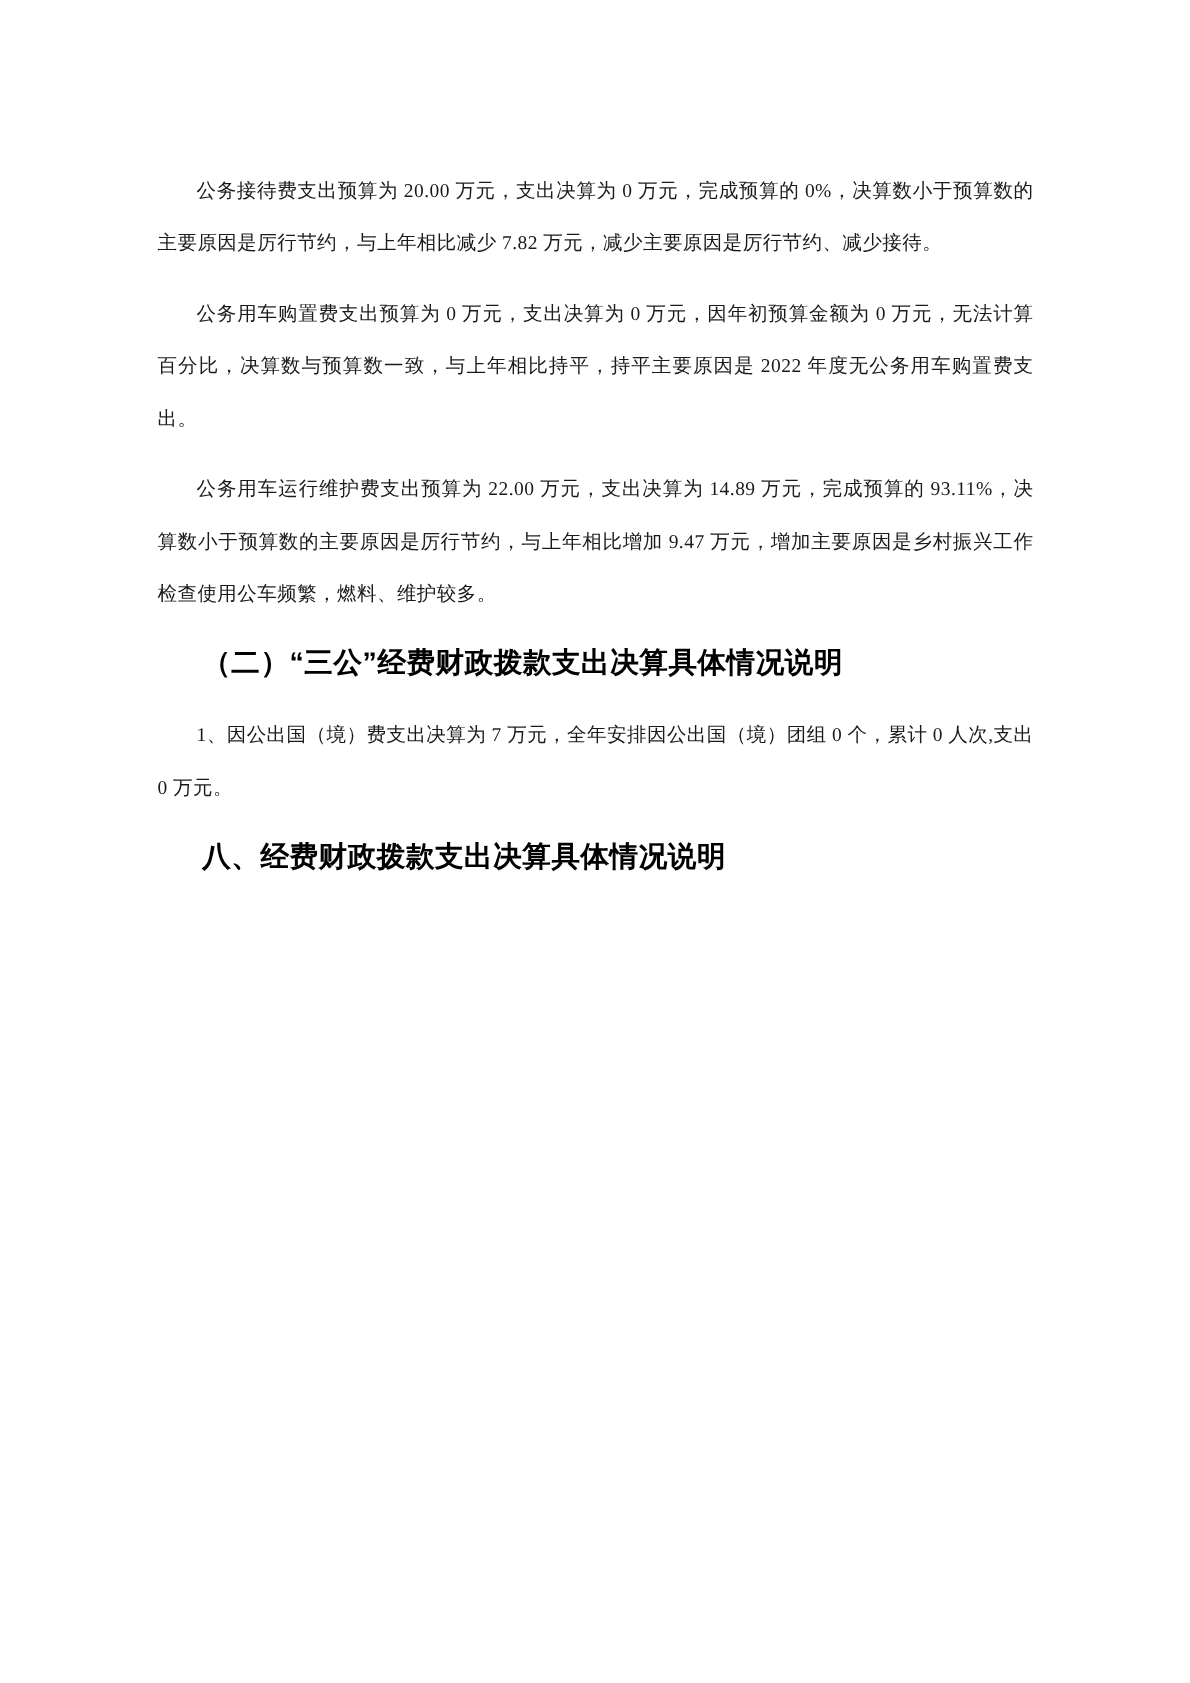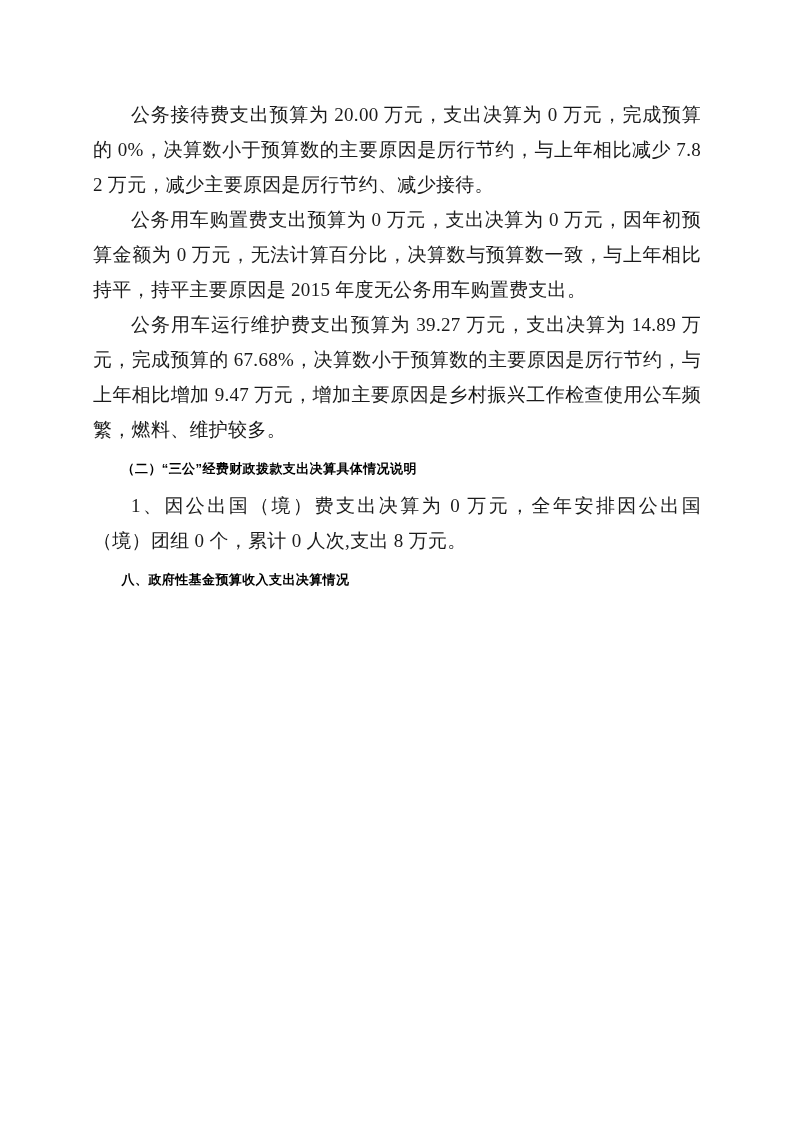--- a/index.html
+++ b/index.html
@@ -17,44 +17,44 @@
     font-family: "Liberation Serif", "DejaVu Serif", serif;
     color: #1a1a1a;
   }
   .content {
     position: absolute;
     top: 97px;
     left: 93px;
     width: 608px;
   }
   p.body-para {
-    margin: 0;
-    font-size: 19px;
+    margin: 12px;
+    font-size: 13px;
     line-height: 35px;
     text-indent: 2em;
     text-align: justify;
     letter-spacing: 0.3px;
     word-break: break-all;
   }
   p.section-heading {
     margin: 4px 0 2px 0;
     font-family: "Liberation Sans", "DejaVu Sans", sans-serif;
     font-weight: bold;
-    font-size: 13px;
+    font-size: 19px;
     line-height: 35px;
     text-indent: 2.2em;
     color: #000000;
     letter-spacing: 0.4px;
   }
 </style>
 </head>
 <body>
 
 <div class="page">
   <div class="content">
     <p class="body-para">公务接待费支出预算为 20.00 万元，支出决算为 0 万元，完成预算的 0%，决算数小于预算数的主要原因是厉行节约，与上年相比减少 7.82 万元，减少主要原因是厉行节约、减少接待。</p>
-    <p class="body-para">公务用车购置费支出预算为 0 万元，支出决算为 0 万元，因年初预算金额为 0 万元，无法计算百分比，决算数与预算数一致，与上年相比持平，持平主要原因是 2015 年度无公务用车购置费支出。</p>
-    <p class="body-para">公务用车运行维护费支出预算为 39.27 万元，支出决算为 14.89 万元，完成预算的 67.68%，决算数小于预算数的主要原因是厉行节约，与上年相比增加 9.47 万元，增加主要原因是乡村振兴工作检查使用公车频繁，燃料、维护较多。</p>
+    <p class="body-para">公务用车购置费支出预算为 0 万元，支出决算为 0 万元，因年初预算金额为 0 万元，无法计算百分比，决算数与预算数一致，与上年相比持平，持平主要原因是 2022 年度无公务用车购置费支出。</p>
+    <p class="body-para">公务用车运行维护费支出预算为 22.00 万元，支出决算为 14.89 万元，完成预算的 93.11%，决算数小于预算数的主要原因是厉行节约，与上年相比增加 9.47 万元，增加主要原因是乡村振兴工作检查使用公车频繁，燃料、维护较多。</p>
     <p class="section-heading">（二）“三公”经费财政拨款支出决算具体情况说明</p>
-    <p class="body-para">1、因公出国（境）费支出决算为 0 万元，全年安排因公出国（境）团组 0 个，累计 0 人次,支出 8 万元。</p>
-    <p class="section-heading">八、政府性基金预算收入支出决算情况</p>
+    <p class="body-para">1、因公出国（境）费支出决算为 7 万元，全年安排因公出国（境）团组 0 个，累计 0 人次,支出 0 万元。</p>
+    <p class="section-heading">八、经费财政拨款支出决算具体情况说明</p>
   </div>
 </div>
 
 </body></html>

